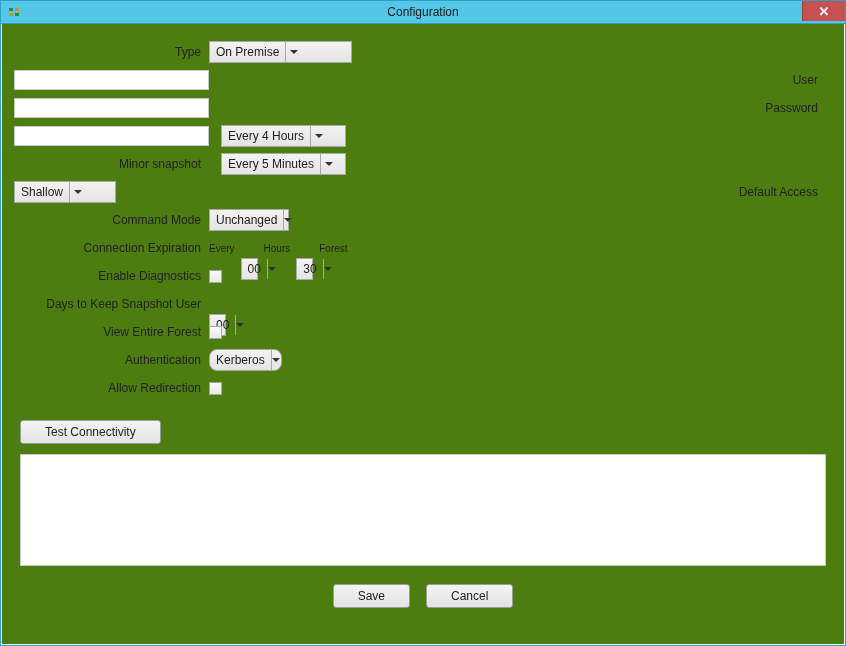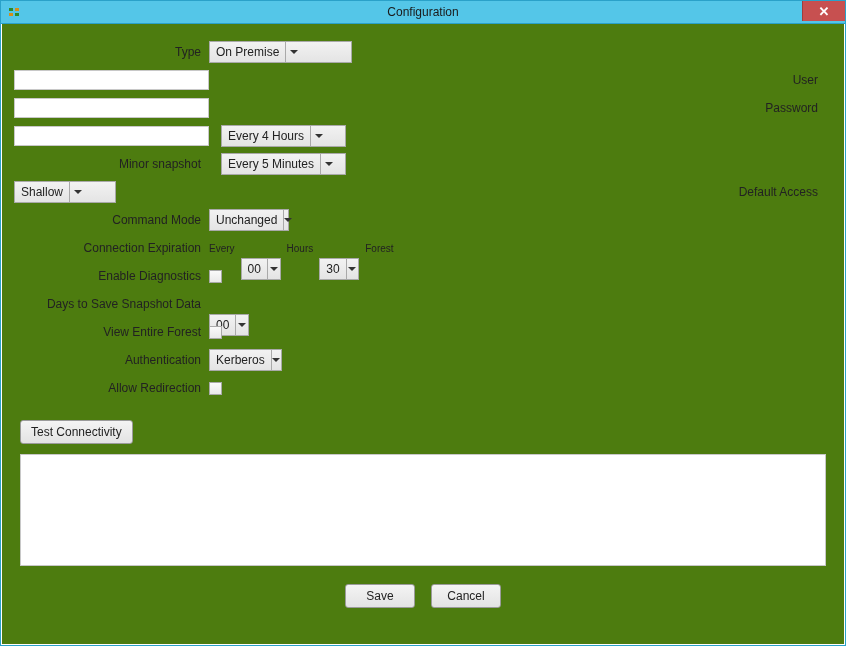--- a/index.html
+++ b/index.html
@@ -120,40 +120,40 @@
     width: 0; height: 0;
     border-left: 4px solid transparent;
     border-right: 4px solid transparent;
     border-top: 4px solid #333;
   }
   .dd-w-type   { width: 143px; }
   .dd-w-snap   { width: 125px; margin-left: 12px; }
   .dd-w-shallow{ width: 102px; }
   .dd-w-access { width: 82px; }
   .dd-w-cmd    { width: 80px; }
-  .dd-w-num    { width: 40px; margin-top: 42px; }
-  .dd-w-auth   { width: 73px; }
+  .dd-w-num    { width: 17px; margin-top: 42px; }
+  .dd-w-auth   { width: 73px; border-radius: 8px; }
 
   .checkbox {
     width: 13px;
     height: 13px;
     border: 1px solid #a9a9a9;
     background: linear-gradient(#fafafa, #e9e9e9);
     box-sizing: border-box;
   }
 
   .test-btn-wrap {
     margin-top: 20px;
   }
   .btn {
     display: inline-flex;
     align-items: center;
     justify-content: center;
     height: 24px;
-    padding: 0 10px;
+    padding: 0 24px;
     min-width: 70px;
     background: linear-gradient(#f4f4f4, #e3e3e3);
     border: 1px solid #9b9b9b;
     border-radius: 3px;
     font-size: 12px;
     color: #222;
     box-sizing: border-box;
     cursor: default;
   }
   .output-area {
@@ -278,21 +278,21 @@
             </span>
         </div>
         <span class="static-text">Forest</span>
       </div>
 
       <div class="label">Enable Diagnostics</div>
       <div class="ctrl-cell">
         <div class="checkbox"></div>
       </div>
 
-      <div class="label">Days to Save Snapshot Data</div>
+      <div class="label">Days to Keep Snapshot User</div>
       <div class="ctrl-cell">
         <div class="dropdown dd-w-num">
           <span class="dd-text">00</span>
           <span class="dd-btn">
               <span class="caret-down"></span>
             </span>
         </div>
       </div>
 
       <div class="label">View Entire Forest</div>

